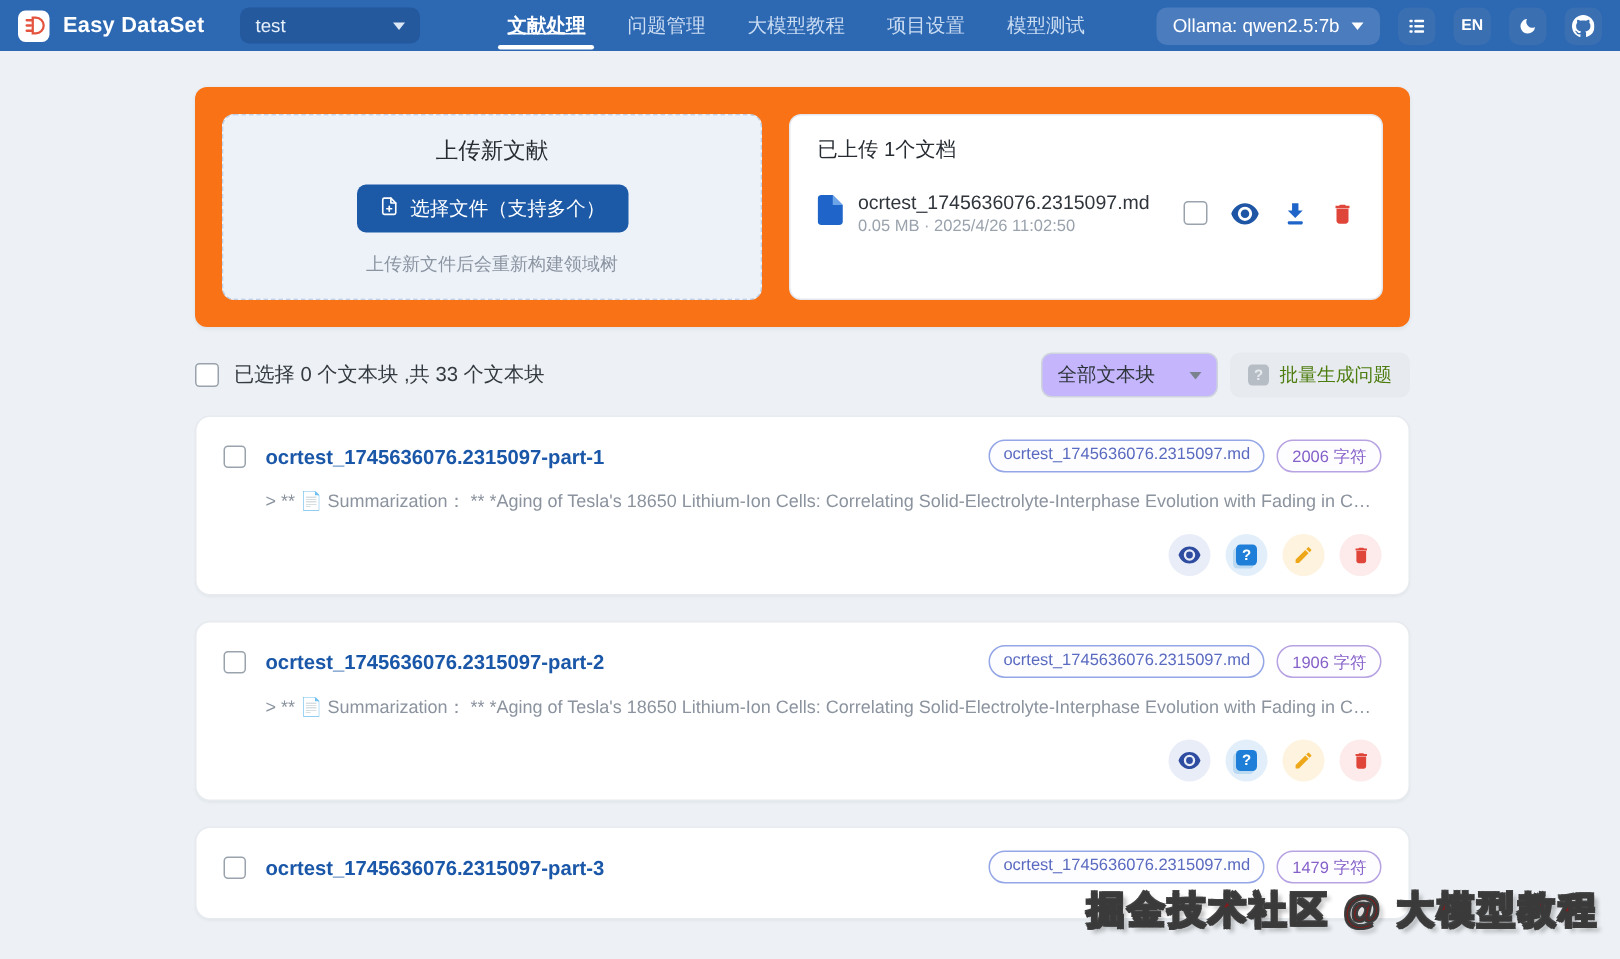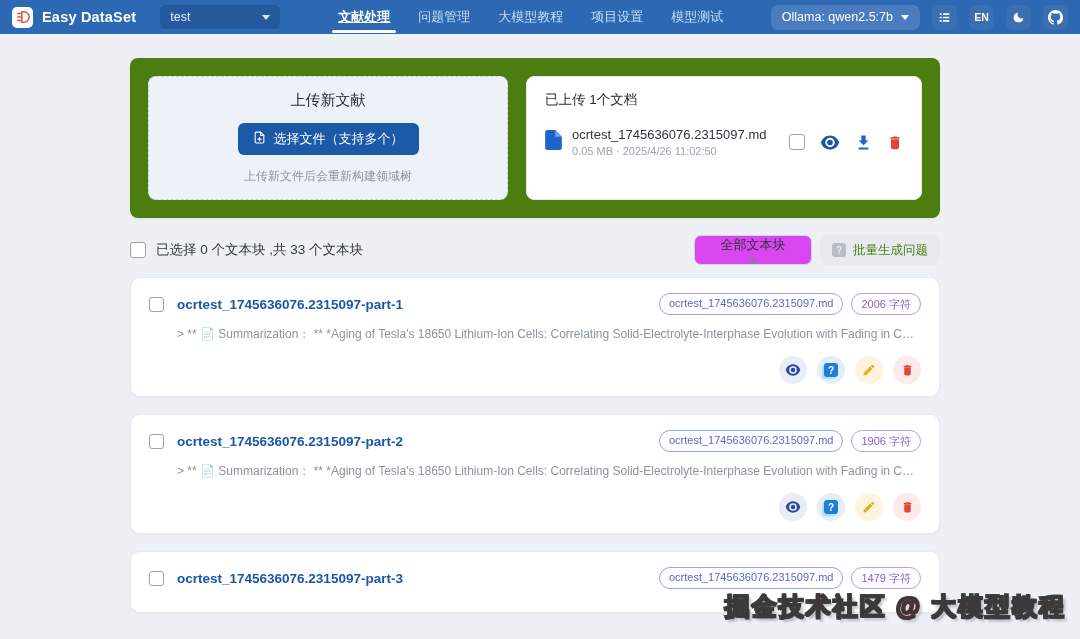--- a/index.html
+++ b/index.html
@@ -52,21 +52,21 @@
     width:25px; height:25px; border-radius:7px; background:#3a6fb2; color:#fff;
     display:flex; align-items:center; justify-content:center; cursor:pointer;
     font-size:10.5px; font-weight:bold;
   }
   .icon-btn svg { display:block; }
 
   
   .container { position:absolute; left:130px; top:58px; width:810px; }
 
   .upload-card {
-    background:#4d7c0f; border-radius:8px; height:160px; padding:18px;
+    background:#f97316; border-radius:8px; height:160px; padding:18px;
     box-shadow:0 1px 3px rgba(30,50,80,.08); display:flex; gap:18px;
   }
   .dropzone {
     flex:1; border:1px dashed #bed1e8; background:#edf2f9; border-radius:8px;
     display:flex; flex-direction:column; align-items:center; justify-content:center; gap:13px;
   }
   .upload-title { font-size:15px; color:#272c33; font-weight:500; }
   .upload-btn {
     background:#1c5aa8; color:#fff; font-size:13px; border:none; border-radius:6px;
     padding:7px 15px; display:flex; align-items:center; gap:8px; cursor:pointer;
@@ -95,23 +95,23 @@
   .tab.active { color:#1c5aa8; font-weight:bold; }
   .tab.active::after {
     content:""; position:absolute; left:0; right:0; bottom:-1px; height:3px; background:#1c5aa8;
   }
 
   
   .select-row { margin-top:17px; display:flex; align-items:center; }
   .select-row .summary { margin-left:10px; font-size:13.5px; color:#343a41; }
   .row-right { margin-left:auto; display:flex; align-items:center; gap:8px; }
   .filter-select {
-    width:118px; height:30px; background:#d946ef; border:1px solid #ced5dc; border-radius:7px;
+    width:118px; height:30px; background:#c4b5fd; border:1px solid #ced5dc; border-radius:7px;
     display:flex; align-items:center; justify-content:space-between; padding:0 10px;
-    font-size:13px; color:#2f353c; cursor:pointer;flex-direction:column;
+    font-size:13px; color:#2f353c; cursor:pointer;
   }
   .filter-select .caret { border-top-color:#7a838d; }
   .batch-btn {
     height:30px; background:#e7eaee; border:none; border-radius:7px; color:#4d7c0f;
     font-size:12.5px; display:flex; align-items:center; gap:7px; padding:0 12px; cursor:not-allowed;
   }
   .q-square {
     width:14px; height:14px; border-radius:3px; display:flex; align-items:center; justify-content:center;
     font-size:10px; font-weight:bold; position:relative;
   }

